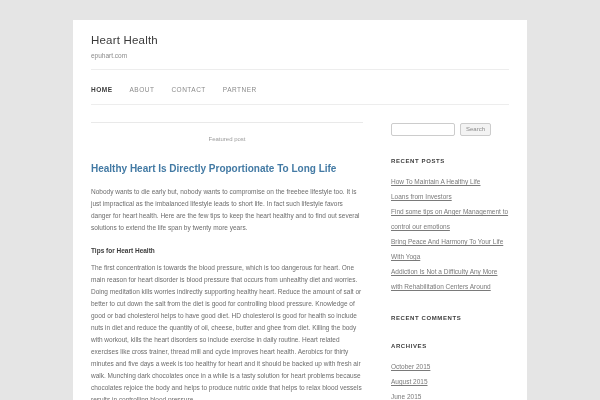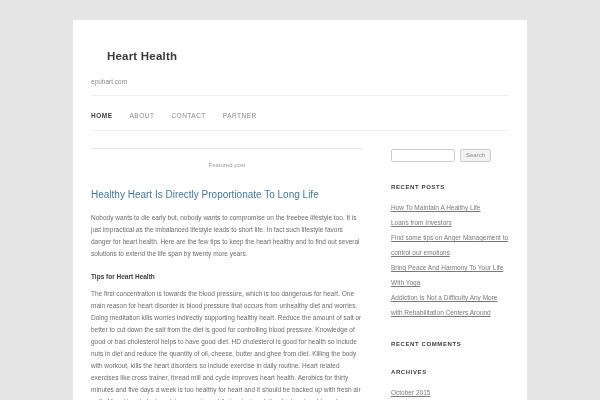--- a/index.html
+++ b/index.html
@@ -10,34 +10,34 @@
     font-family: "Liberation Sans", sans-serif;
     padding-top: 20px;
   }
   .page {
     width: 454px; min-height: 380px;
     margin-left: 73px;
     background: #ffffff;
     padding: 14px 18px 0 18px;
   }
   
-  .site-title { font-size: 11.5px; font-weight: bold; color: #3a3a3a; margin: 16px; letter-spacing: 0.2px; }
+  .site-title { font-size: 11.5px; font-weight: normal; color: #3a3a3a; margin: 0; letter-spacing: 0.2px; }
   .site-tagline { font-size: 6.5px; color: #8a8a8a; margin-top: 6px; }
   .main-nav { margin-top: 10px; border-top: 1px solid #ededed; border-bottom: 1px solid #ededed; }
   .main-nav ul { display: flex; gap: 17px; list-style: none; margin: 0; padding: 8px 0; }
   .main-nav a { font-size: 6.5px; color: #8a8a8a; text-decoration: none; letter-spacing: 0.5px; }
   .main-nav a.active { color: #3d3d3d; font-weight: bold; }
   
   .content { display: flex; margin-top: 17px; align-items: flex-start; }
   .main-col { width: 272px; margin-right: 28px; }
   .side-col { flex: 1; padding-top: 1px; }
   
   .featured { border-top: 1px solid #e9e9e9; padding-top: 4px; text-align: center; }
   .featured-label { font-size: 6px; color: #9c9c9c; }
-  .post-title { font-size: 10px; font-weight: normal; color: #437aa4; margin: 17px 0 0 0; line-height: 13px; }
+  .post-title { font-size: 10px; font-weight: bold; color: #437aa4; margin: 17px 0 0 0; line-height: 13px; }
   .post-title a { color: #437aa4; text-decoration: none; }
   .main-col p { font-size: 6.5px; line-height: 12px; color: #6c6c6c; margin: 11px 0 0 0; }
   .para-sub { font-size: 6.5px; line-height: 12px; color: #3d3d3d; font-weight: bold; margin: 11px 0 0 0; }
   .main-col p.after-sub { margin-top: 5px; }
   
   .search-row { display: flex; align-items: center; }
   .search-input {
     width: 64px; height: 13px;
     border: 1px solid #cccccc; border-radius: 2px;
     background: #ffffff; font-size: 6.5px; padding: 0 3px; color: #555;

